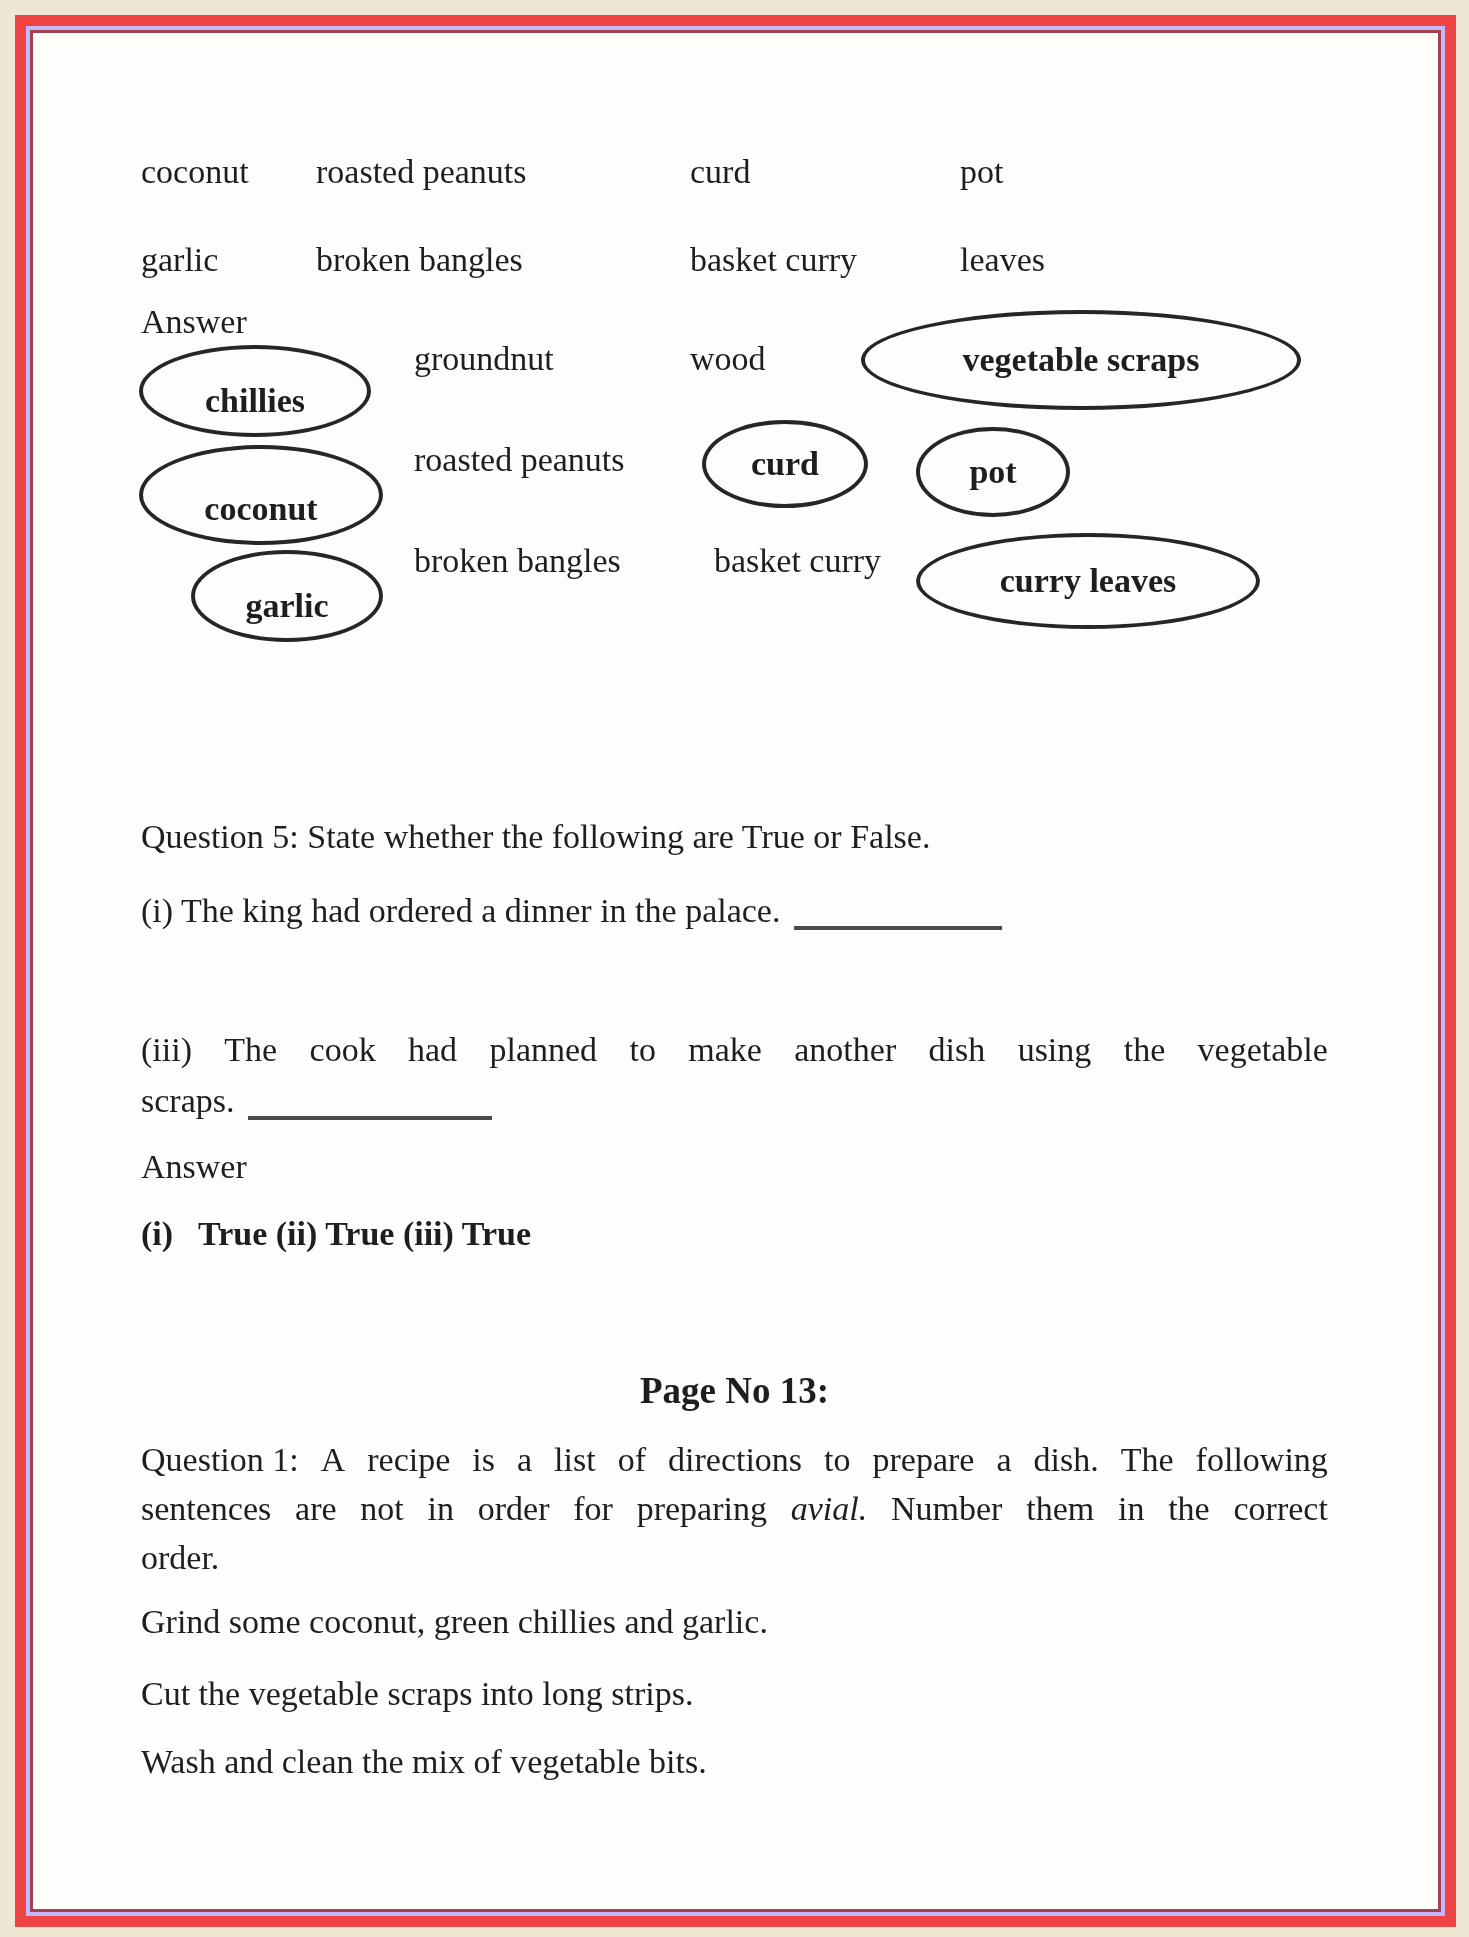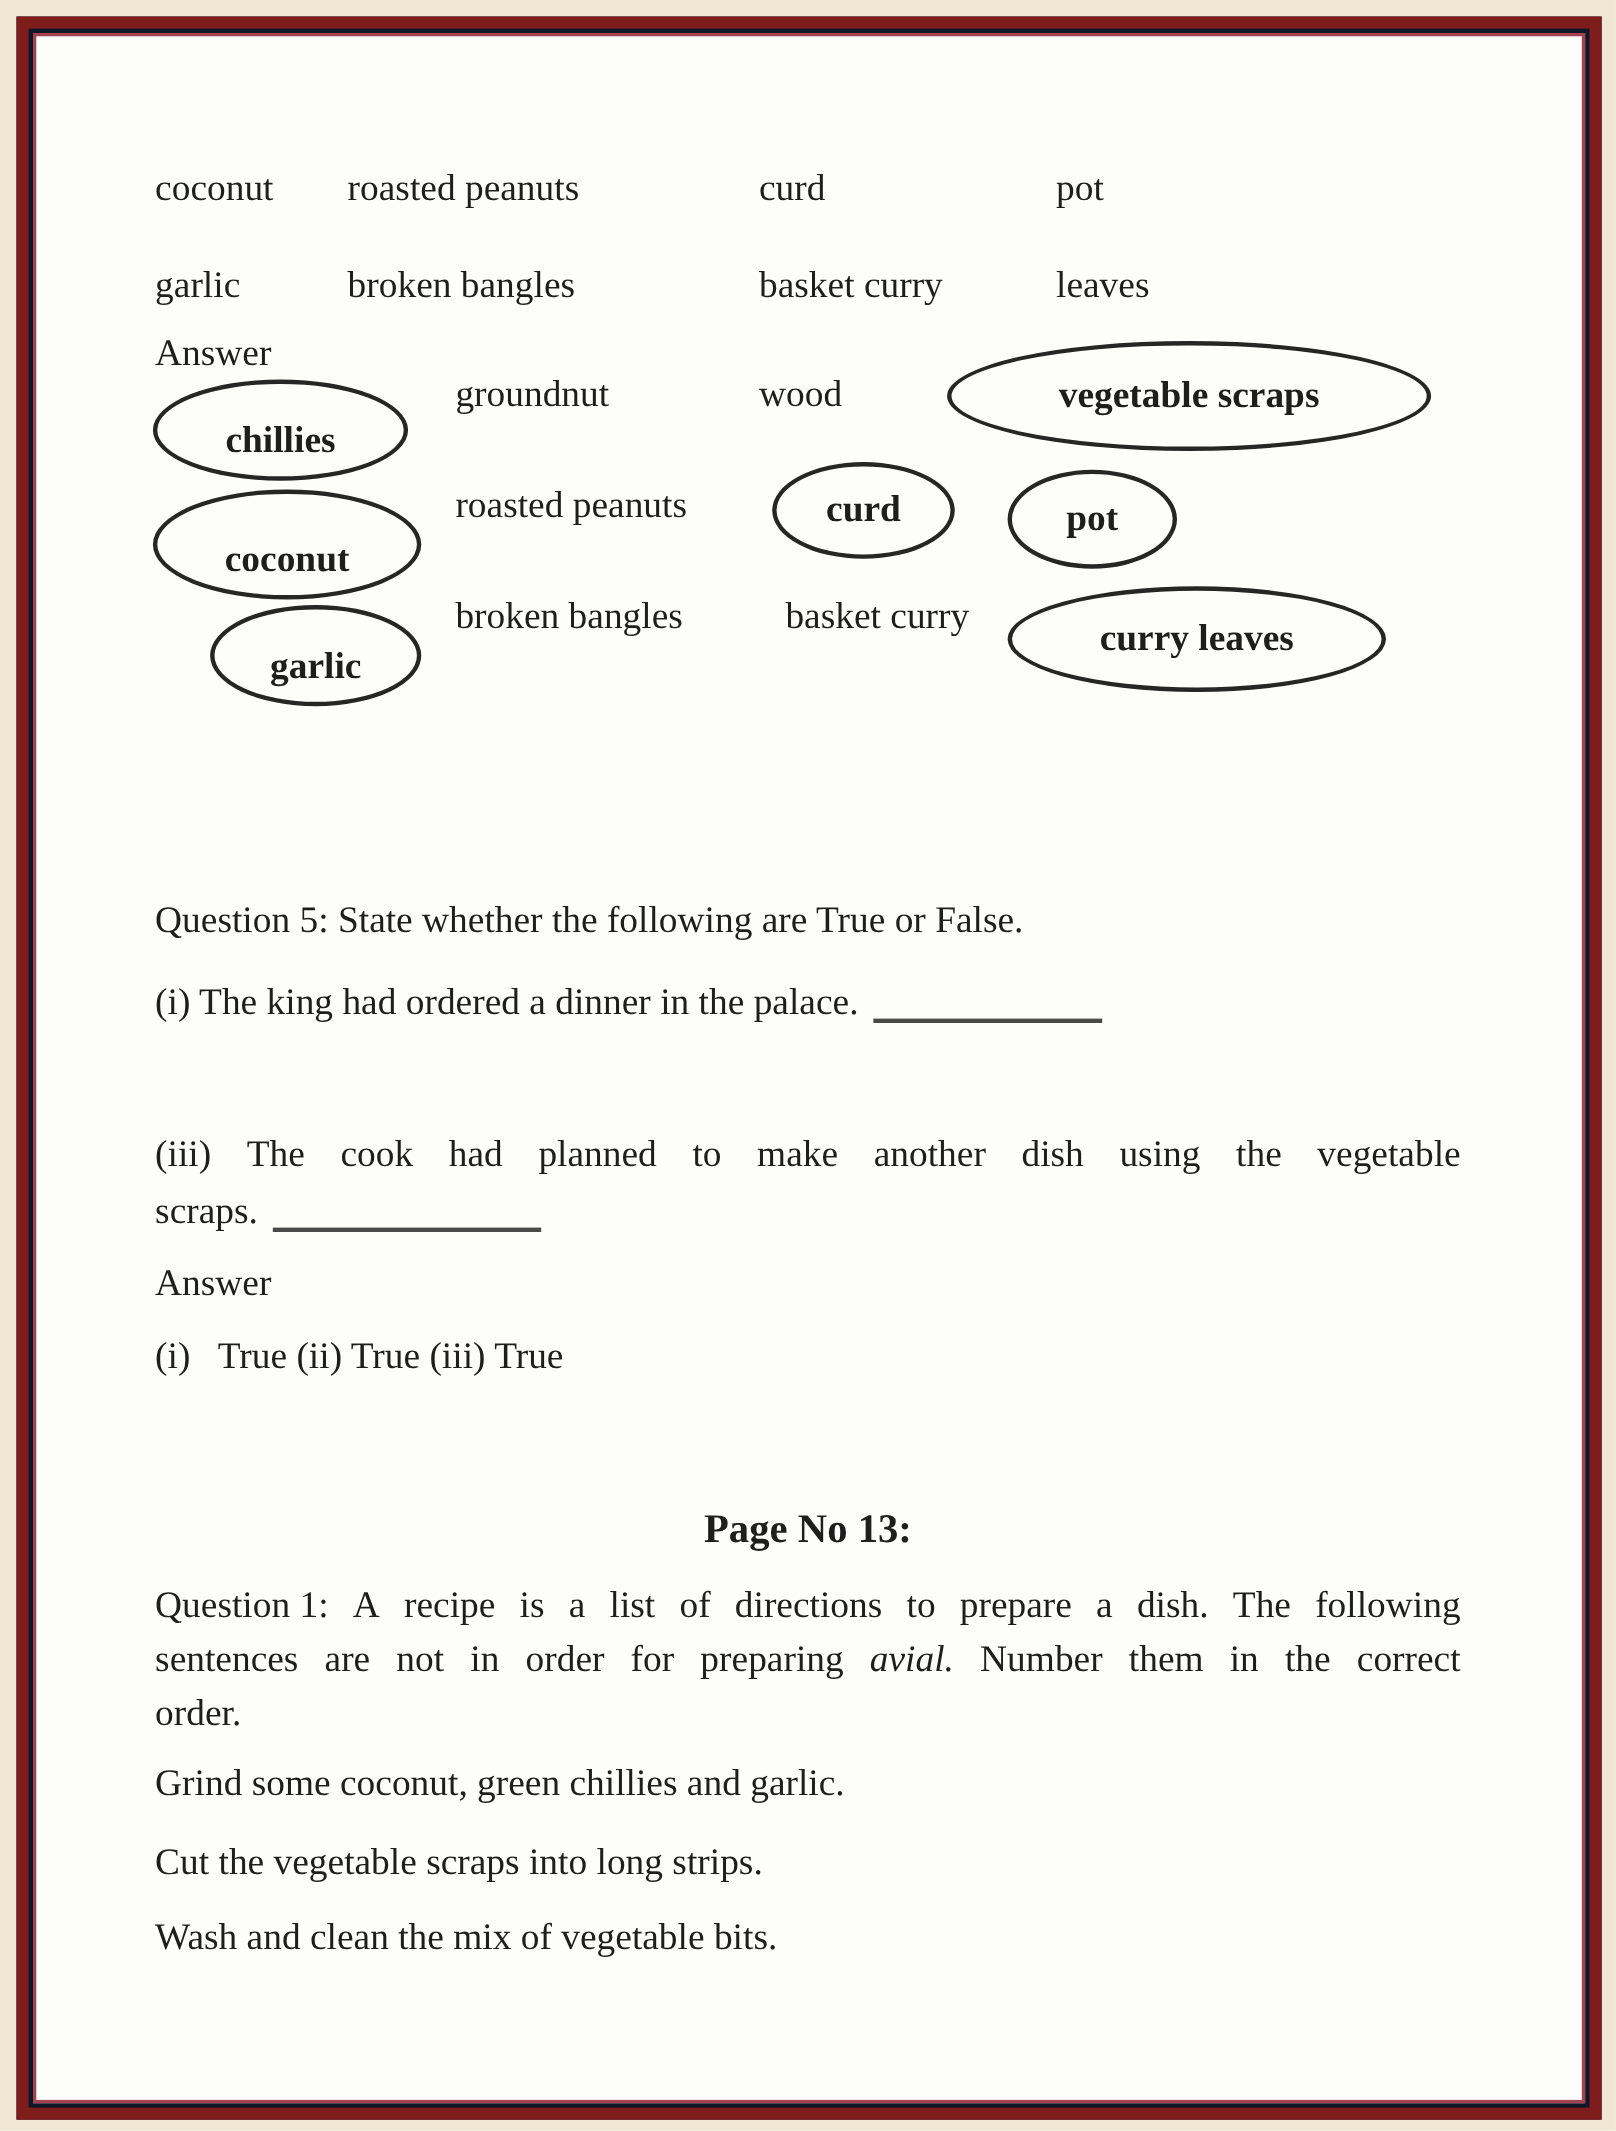--- a/index.html
+++ b/index.html
@@ -7,38 +7,38 @@
     width: 1469px; height: 1937px;
     background: #efe7d3;
     position: relative;
     overflow: hidden;
     font-family: "Liberation Serif", serif;
     color: #1e1e1e;
   }
   .frame-outer {
     position: absolute;
     left: 15px; top: 15px; right: 13px; bottom: 10px;
-    border: 11px solid #7f1d1d;
-    background: #0f172a;
+    border: 11px solid #ef4444;
+    background: #c4b5fd;
   }
   .frame-inner {
     position: absolute; inset: 4px;
     border: 3px solid #a2424f;
     background: #fdfdfb;
   }
   .content {
     position: absolute; inset: 0;
     font-size: 34px; line-height: 44px;
   }
   .abs { position: absolute; left: 108px; width: 1187px; }
   .row { height: 44px; }
   .cell { position: absolute; top: 0; white-space: nowrap; }
   .b { font-weight: normal; }
   .i { font-style: italic; }
-  .pre { white-space: pre-wrap; }
+  .pre { white-space: pre-wrap; font-weight: bold; }
   .heading-left { font-weight: normal; }
   .heading-center { text-align: center; font-weight: bold; font-size: 37px; }
   .jline { display: flex; justify-content: space-between; white-space: nowrap; }
   .diagram { height: 335px; }
   .ellipse {
     position: absolute;
     border: 4px solid #262626;
     border-radius: 50%;
     display: flex; align-items: center; justify-content: center;
     box-sizing: border-box;

